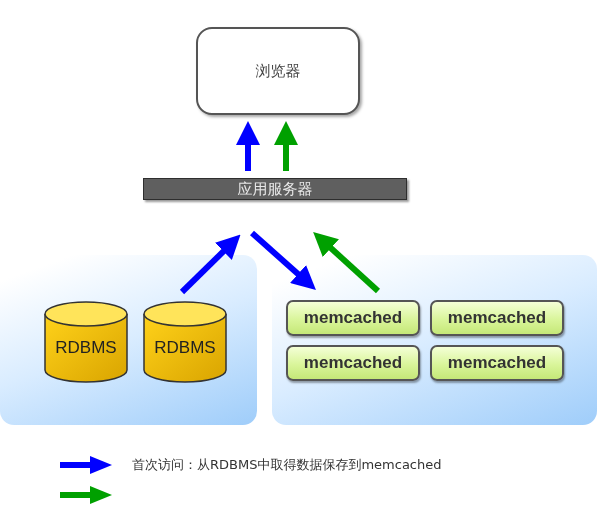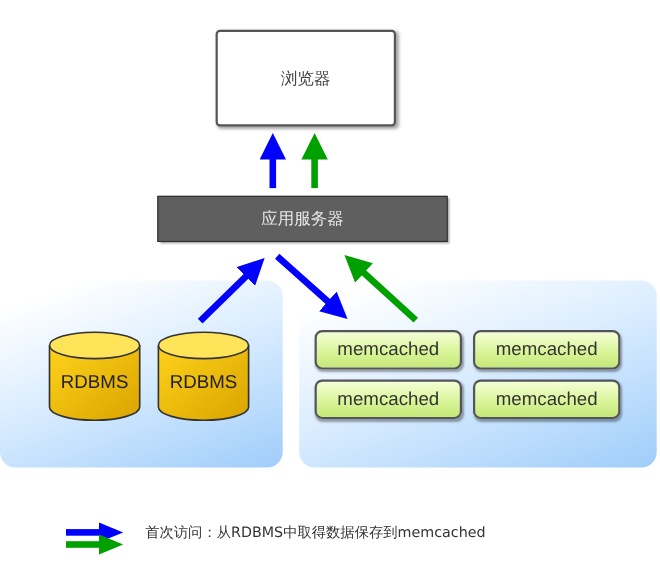--- a/index.html
+++ b/index.html
@@ -2,27 +2,27 @@
 <html><head>
   <meta charset="utf-8">
   <style>
     html, body { margin: 0; padding: 0; background: #ffffff; }
     body { width: 600px; height: 511px; position: relative; overflow: hidden;
            font-family: "DejaVu Sans", "Liberation Sans", sans-serif; }
     .abs { position: absolute; }
 
     #browser-box {
       left: 196px; top: 27px; width: 164px; height: 88px;
-      border: 2px solid #555; border-radius: 4px; background: #fff;
+      border: 2px solid #555; border-radius: 16px; background: #fff;
       box-shadow: 2px 2px 3px rgba(0,0,0,0.35);
       display: flex; align-items: center; justify-content: center;
       font-size: 15px; color: #444; box-sizing: border-box;
     }
     #app-server {
-      left: 143px; top: 178px; width: 264px; height: 42px;
+      left: 143px; top: 178px; width: 264px; height: 22px;
       background: #5f5f5f; border: 1px solid #2e2e2e;
       box-shadow: 2px 2px 2px rgba(0,0,0,0.4);
       display: flex; align-items: center; justify-content: center;
       font-size: 15px; color: #e8e8e8; box-sizing: border-box;
     }
     .panel {
       border-radius: 14px;
       background: linear-gradient(160deg, #ffffff 10%, #d9ecff 50%, #9fcdfa 100%);
     }
     #rdbms-panel { left: 0px; top: 255px; width: 257px; height: 170px; }
@@ -32,21 +32,21 @@
     .db svg { position: absolute; left: 0; top: 0; }
     .db .db-label { position: absolute; left: 0; top: 38px; width: 86px; text-align: center;
                     font-size: 17px; color: #222; font-family: "Liberation Sans", sans-serif; }
 
     .mc {
       position: absolute; width: 134px; height: 36px; box-sizing: border-box;
       border: 2px solid #555; border-radius: 7px;
       background: linear-gradient(180deg, #f4ffd6 0%, #d9f59a 55%, #c5e878 100%);
       box-shadow: 1px 2px 2px rgba(0,0,0,0.35);
       display: flex; align-items: center; justify-content: center;
-      font-size: 17px; color: #333; font-family: "Liberation Sans", sans-serif;
+      font-size: 17px; color: #333; font-family: "Liberation Sans", sans-serif; font-weight: bold;
     }
 
     #arrows { left: 0; top: 0; width: 600px; height: 511px; pointer-events: none; }
 
     .legend-row { position: absolute; left: 60px; height: 20px; display: flex; align-items: center; }
     .legend-text { font-size: 13px; color: #333; margin-left: 20px; white-space: nowrap; }
   </style>
 </head>
 <body>
 
@@ -109,21 +109,21 @@
   <line x1="248" y1="171" x2="248" y2="133" stroke="#0000ff" stroke-width="6" marker-end="url(#hb)"></line>
   <line x1="286" y1="171" x2="286" y2="133" stroke="#00a000" stroke-width="6" marker-end="url(#hg)"></line>
 
   <line x1="182" y1="292" x2="232" y2="243" stroke="#0000ff" stroke-width="6" marker-end="url(#hb)"></line>
 
   <line x1="252" y1="233" x2="307" y2="282" stroke="#0000ff" stroke-width="6" marker-end="url(#hb)"></line>
 
   <line x1="378" y1="291" x2="322" y2="240" stroke="#00a000" stroke-width="6" marker-end="url(#hg)"></line>
 </svg>
 
-<div class="legend-row" style="top:474px;">
+<div class="legend-row" style="top:455px;">
   <svg width="52" height="20">
     <rect x="0" y="7" width="32" height="6" fill="#0000ff"></rect>
     <path d="M30,1 L52,10 L30,19 Z" fill="#0000ff"></path>
   </svg>
   <span class="legend-text">首次访问：从RDBMS中取得数据保存到memcached</span>
 </div>
 <div class="legend-row" style="top:485px;">
   <svg width="52" height="20">
     <rect x="0" y="7" width="32" height="6" fill="#00a000"></rect>
     <path d="M30,1 L52,10 L30,19 Z" fill="#00a000"></path>

